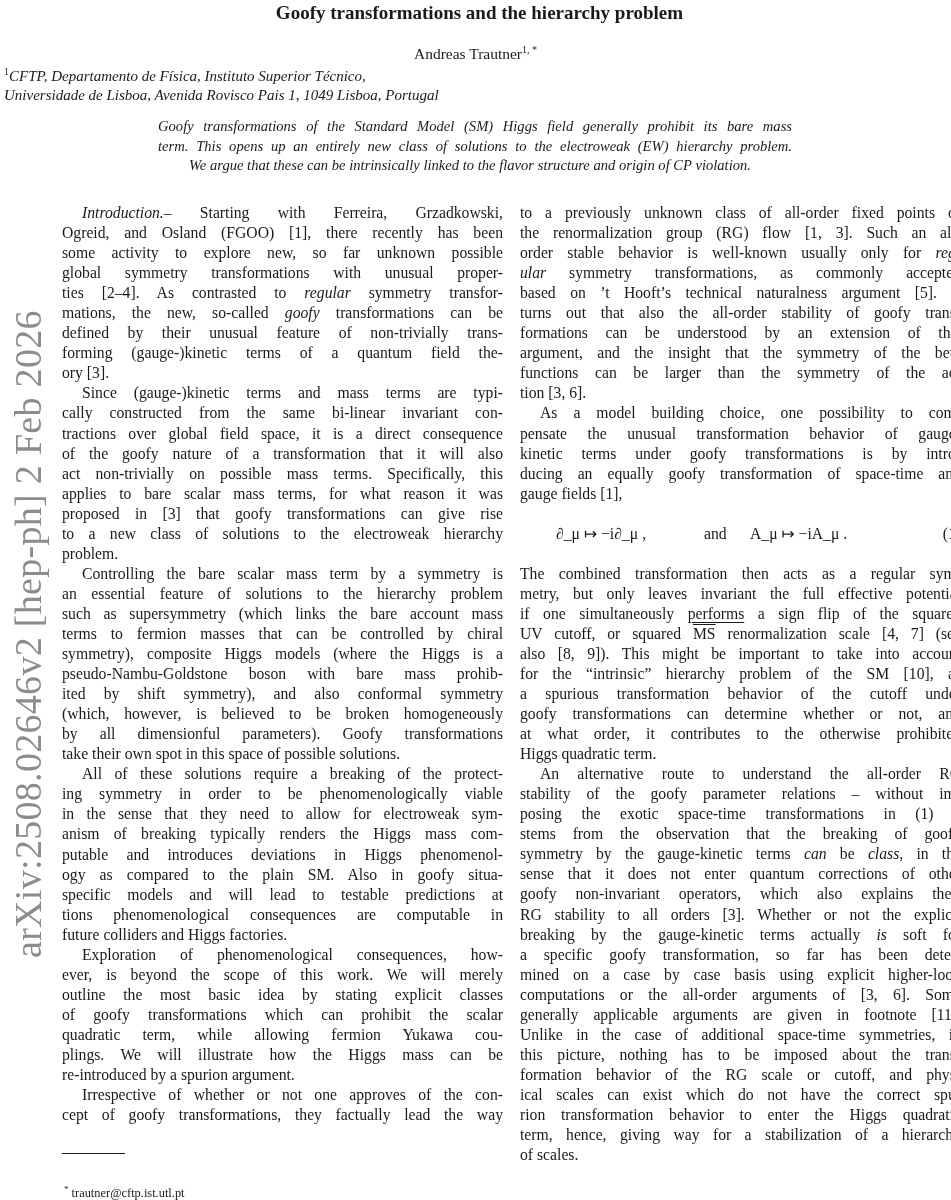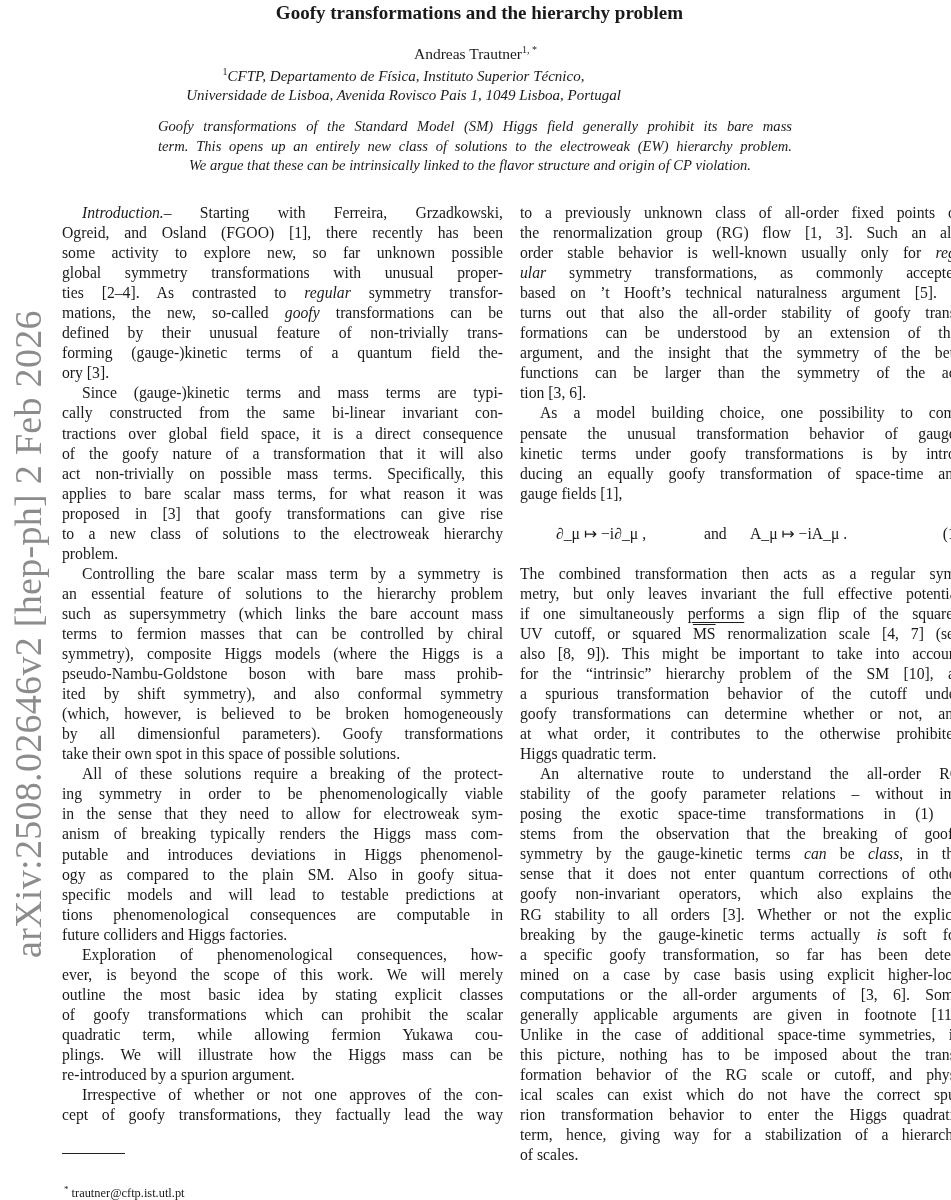--- a/index.html
+++ b/index.html
@@ -3,21 +3,21 @@
 <meta charset="utf-8">
 <style>
   html, body { margin:0; padding:0; background:#ffffff; }
   body { width:951px; height:1200px; position:relative; overflow:hidden;
          font-family:"DejaVu Serif","Liberation Serif",serif; color:#1a1a1a; }
   #title { position:absolute; top:2px; left:4px; width:951px; text-align:center;
            font-family:"Liberation Serif",serif; font-weight:bold; font-size:19px; }
   #author { position:absolute; top:44px; left:0; width:951px; text-align:center;
             font-family:"Liberation Serif",serif; font-size:15.5px; }
   #author sup { font-size:10px; }
-  .affil { position:absolute; left:10px; width:787px; text-align:center;
+  .affil { position:absolute; left:4px; width:787px; text-align:left;
            font-family:"Liberation Serif",serif; font-style:italic; font-size:15px; }
   #affil1 { top:66px; } #affil2 { top:87px; }
   #affil1 sup { font-size:10px; font-style:normal; }
   #abstract { position:absolute; top:117px; left:158px; width:634px;
               font-family:"Liberation Serif",serif; font-size:14.6px; line-height:19.5px; }
   #abstract .ln { display:block; text-align:justify; text-align-last:justify; white-space:nowrap;font-style:italic; }
   #abstract .ln.last { text-align-last:left;margin-left:31px; }
   #arxiv-stamp { position:absolute; left:6px; top:958px; transform-origin:0 0;
                  transform:rotate(-90deg); font-family:"Liberation Serif",serif;
                  font-size:38px; color:#8c8c8c; white-space:nowrap; letter-spacing:0.3px; }

